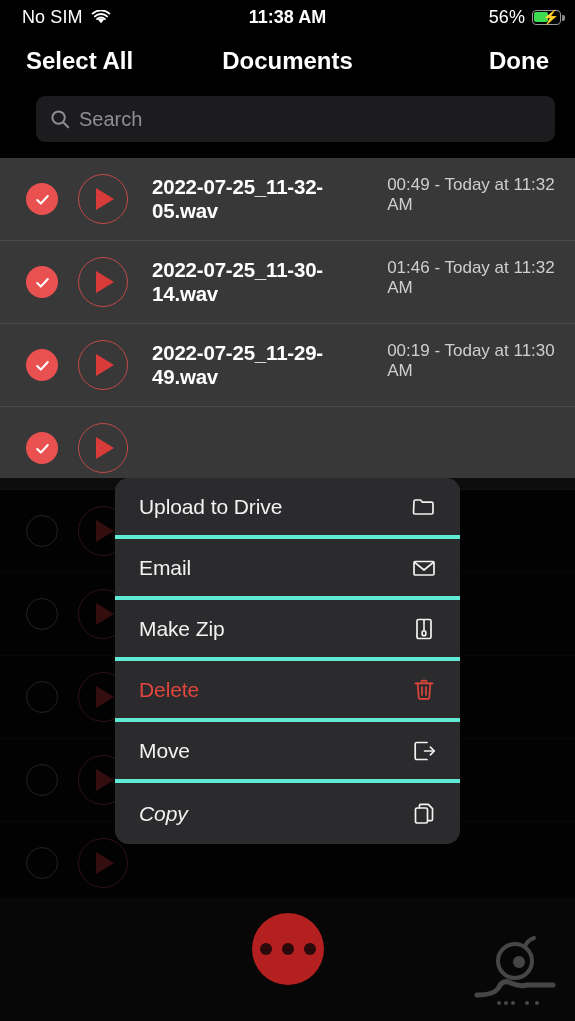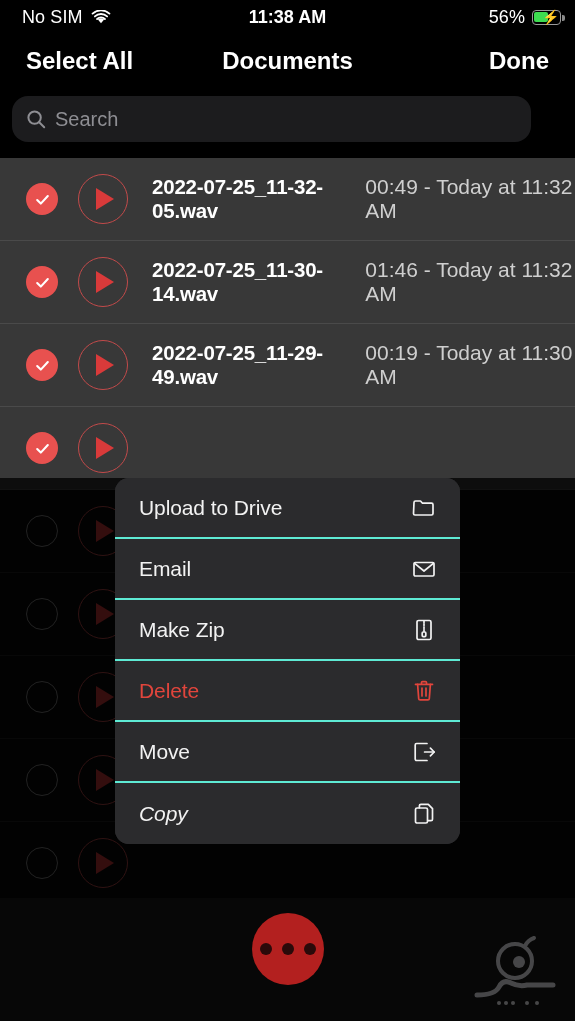--- a/index.html
+++ b/index.html
@@ -34,22 +34,22 @@
     position:absolute; top:34px; left:0; width:575px; height:54px; z-index:40;
     display:flex; align-items:center;
   }
   .nav-left{ position:absolute; left:26px; font-size:24px; font-weight:700; color:#fff; }
   .nav-title{ position:absolute; left:0; width:575px; text-align:center; font-size:24px; font-weight:700; color:#fff; }
   .nav-right{ position:absolute; right:26px; font-size:24px; font-weight:700; color:#fff; }
 
   
   .searchwrap{ position:absolute; top:92px; left:0; width:575px; height:66px; z-index:40; }
   .searchbar{
-    position:absolute; left:12px; top:4px; width:519px; height:46px;
-    background:#1c1c1e; border-radius:16px; display:flex; align-items:center; padding:3px 14px;
+    position:absolute; left:36px; top:4px; width:519px; height:46px;
+    background:#1c1c1e; border-radius:9px; display:flex; align-items:center; padding:3px 14px;
   }
   .search-icon{ width:20px; height:20px; margin-right:9px; flex:0 0 auto; }
   .search-ph{ color:#8e8e93; font-size:20px; }
 
   
   .list{ position:absolute; top:158px; left:0; width:575px; height:740px; z-index:10; }
   .row{
     position:relative; height:83px; display:flex; align-items:center;
     background:#383838; border-bottom:1px solid #4a4a4a;
   }
@@ -68,38 +68,38 @@
     border:1.7px solid #c24a4a; display:flex; align-items:center; justify-content:center;
   }
   .tri{
     width:0; height:0; margin-left:4px;
     border-top:11px solid transparent; border-bottom:11px solid transparent;
     border-left:18px solid #d93a3a;
   }
 
   .meta{ margin-left:24px; display:flex; flex-direction:row; gap:9px; }
   .fname{ font-size:20.5px; font-weight:700; color:#fff; letter-spacing:-.2px; }
-  .fsub{ font-size:21px; color:#cfcfcf; }
+  .fsub{ font-size:17px; color:#cfcfcf; }
   .row.dim .fname, .row.dim .fsub{ color:transparent; }
 
   
   .scrim{ position:absolute; top:478px; left:0; width:575px; height:543px; background:rgba(0,0,0,.76); z-index:20; }
 
   
   .sheet{
     position:absolute; left:115px; top:478px; width:345px;
     background:#2b2b2d; border-radius:14px; overflow:hidden; z-index:30;
   }
   .sheet-title{
     height:44px; display:flex; align-items:center; justify-content:center;
     font-size:17px; color:#9d9d9f; border-bottom:1px solid #3c3c3e; background:#323234;
   }
   .sheet-item{
     height:61px; display:flex; align-items:center; justify-content:space-between;
-    padding:0 24px; border-bottom:2px solid #5eead4; background:#2b2b2d;
+    padding:0 24px; border-bottom:4px solid #5eead4; background:#2b2b2d;
   }
   .sheet-item:last-child{ border-bottom:none;font-style:italic; }
   .si-label{ font-size:21px; color:#f2f2f2; letter-spacing:-.1px; }
   .si-label.danger{ color:#e1453c; }
   .si-icon{ width:24px; height:26px; display:flex; align-items:center; justify-content:center; }
 
   
   .bottombar{ position:absolute; bottom:0; left:0; width:575px; height:123px; background:#1d1d1f; z-index:15; }
   .fab{
     position:absolute; left:50%; transform:translateX(-50%); bottom:36px;

